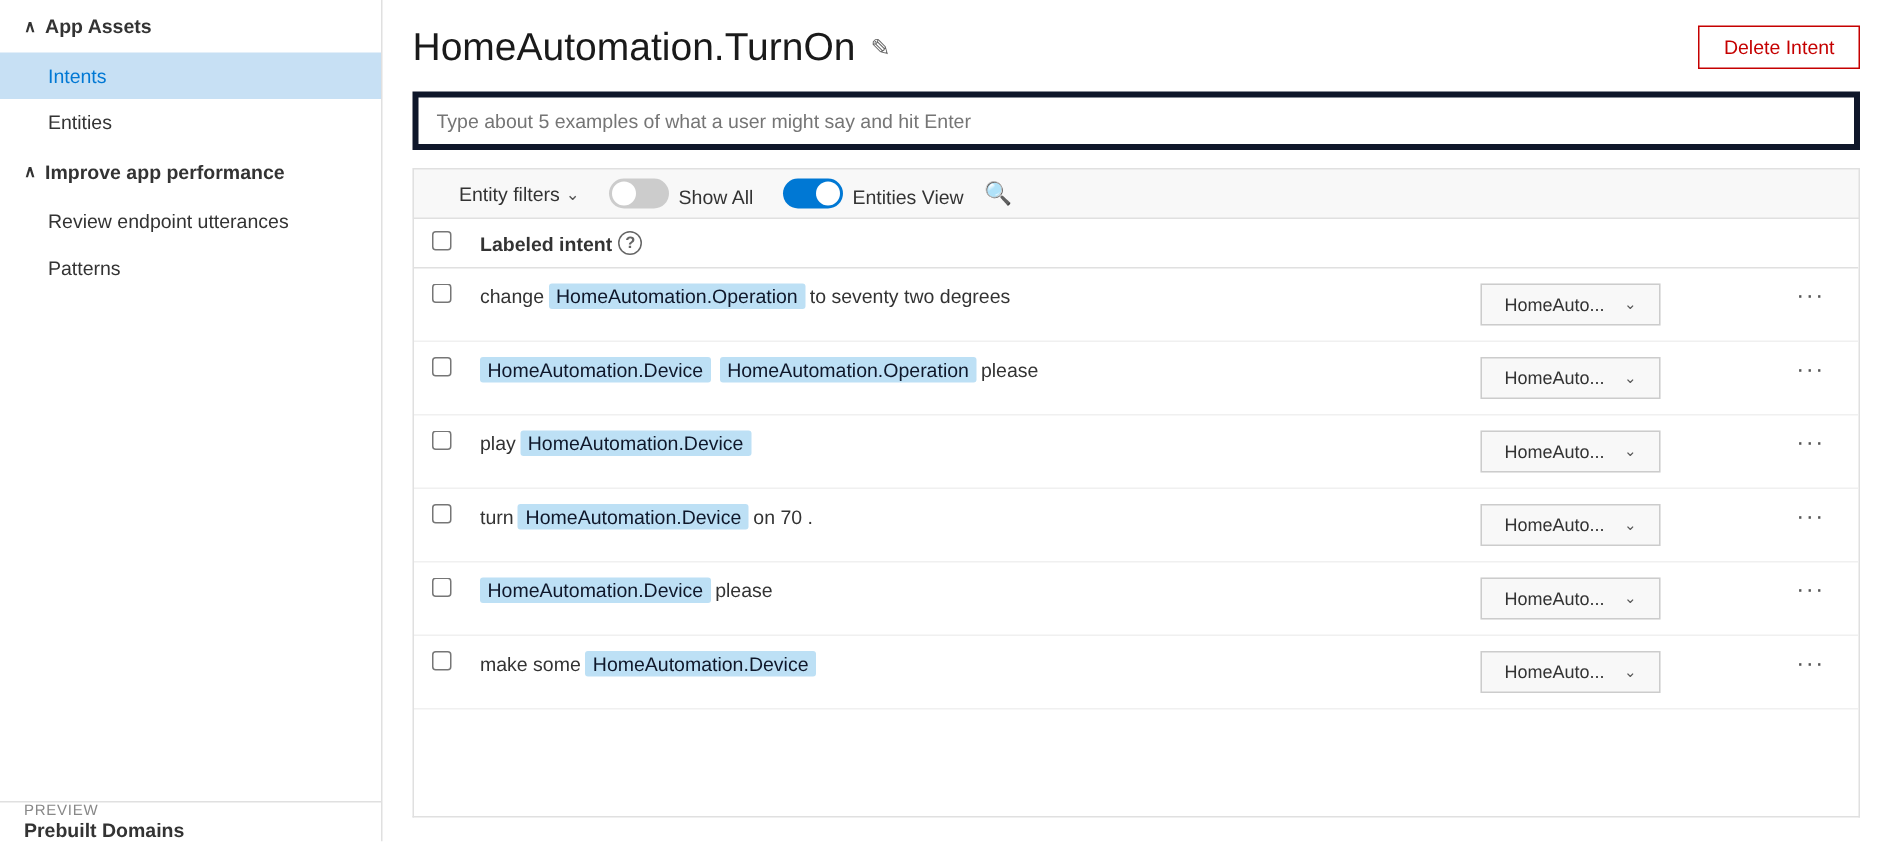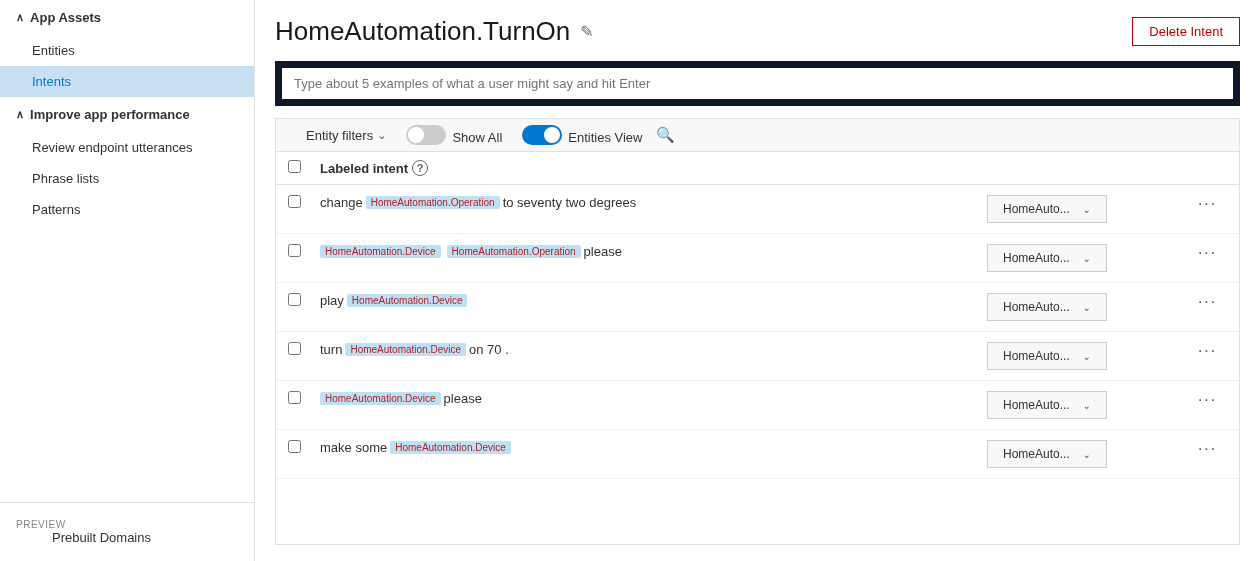--- a/index.html
+++ b/index.html
@@ -37,33 +37,32 @@
       font-size: 13px;
       color: #333;
     }
     .sidebar-item.active {
       background: #c7e0f4;
       color: #0078d4;
       font-weight: 500;
     }
     .sidebar-bottom {
       border-top: 1px solid #e0e0e0;
-      padding: 16px 16px;
+      padding: 0 16px;
     }
     .sidebar-bottom-label {
       font-size: 10px;
       color: #888;
       text-transform: uppercase;
       letter-spacing: 0.5px;
     }
     .sidebar-bottom-title {
       font-size: 13px;
       color: #333;
-      font-weight: 400;
-      margin-left: 36px;
+      font-weight: 700;
     }
 
     
     .main {
       flex: 1;
       display: flex;
       flex-direction: column;
       padding: 16px 20px;
       overflow: hidden;
     }
@@ -93,21 +92,21 @@
       color: #c50000;
       background: #fff;
       padding: 6px 16px;
       font-size: 13px;
       cursor: pointer;
       font-family: inherit;
     }
 
     
     .search-bar {
-      border: 7px solid #0f172a;
+      border: 4px solid #0f172a;
       padding: 8px 12px;
       font-size: 13px;
       color: #0f172a;
       margin-bottom: 12px;
       width: 100%;
       outline: none;
       font-family: inherit;
     }
 
     
@@ -225,24 +224,24 @@
       border-bottom: 1px solid #f0f0f0;
       min-height: 46px;
     }
     .row-checkbox { width: 24px; min-width: 24px; margin-right: 8px; }
     .row-utterance { flex: 1; font-size: 13px; color: #333; display: flex; align-items: center; flex-wrap: wrap; gap: 3px; }
     .row-intent { width: 200px; display: flex; align-items: center; gap: 0; }
     .row-actions { width: 40px; display: flex; align-items: center; justify-content: center; }
 
     .entity-tag {
       background: #bde0f5;
-      color: #b91c1c;
+      color: #0f172a;
       padding: 1px 5px;
       border-radius: 2px;
-      font-size: 10px;
+      font-size: 13px;
       display: inline-block;
     }
 
     .intent-dropdown {
       border: 1px solid #ccc;
       padding: 4px 15px;
       font-size: 12px;
       color: #333;
       background: #f8f8f8;
       cursor: pointer;
@@ -267,36 +266,33 @@
   </style>
 </head>
 <body>
 
 <div class="sidebar">
   <div class="sidebar-top">
     <div class="sidebar-section-header">
       <span class="chevron">∧</span>
       <span>App Assets</span>
     </div>
+    <div class="sidebar-item active">
+      <span>Intents</span>
+    </div>
     <div class="sidebar-item">
       <span>Entities</span>
-    </div>
-    <div class="sidebar-item active">
-      <span>Intents</span>
     </div>
 
     <div class="sidebar-section-header">
       <span class="chevron">∧</span>
       <span>Improve app performance</span>
     </div>
     <div class="sidebar-item">
       <span>Review endpoint utterances</span>
-    </div>
-    <div class="sidebar-item">
-      <span>Phrase lists</span>
     </div>
     <div class="sidebar-item">
       <span>Patterns</span>
     </div>
   </div>
 
   <div class="sidebar-bottom">
     <div class="sidebar-bottom-label">PREVIEW</div>
     <div class="sidebar-bottom-title">Prebuilt Domains</div>
   </div>

